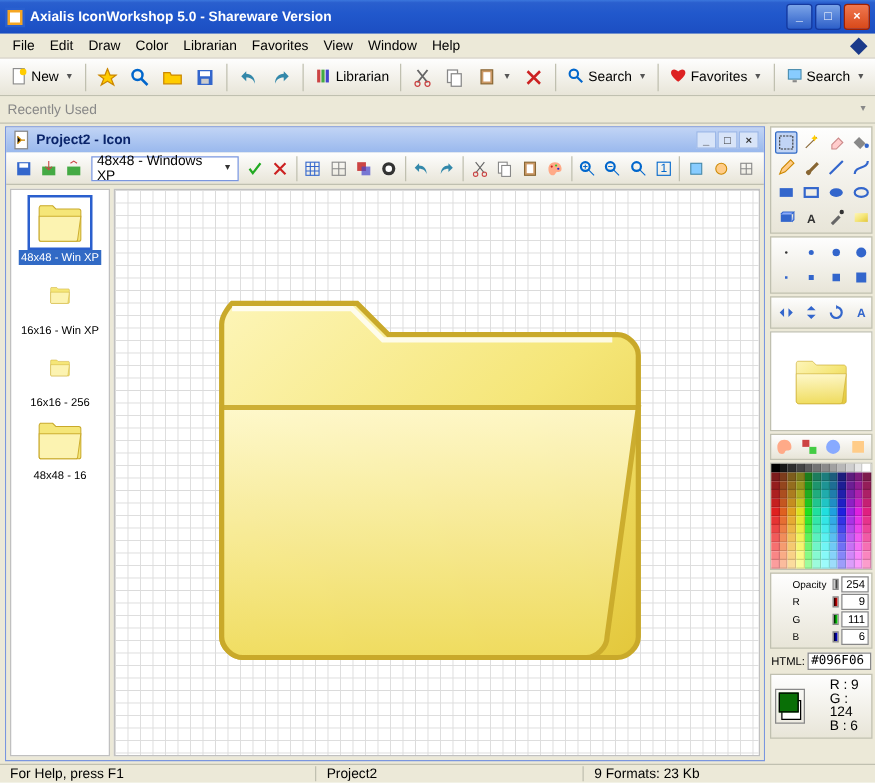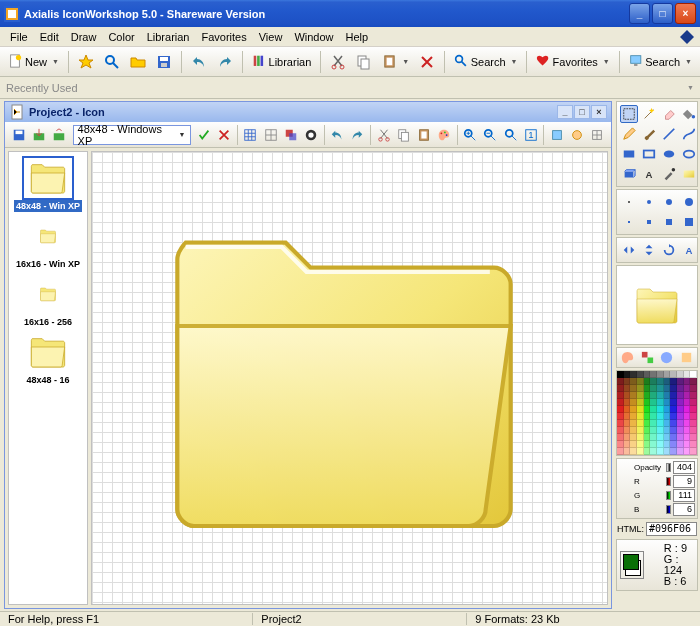--- a/index.html
+++ b/index.html
@@ -36,21 +36,21 @@
 .dtbtn { width: 20px; height: 20px; border: 1px solid transparent; border-radius: 2px; display: flex; align-items: center; justify-content: center; }
 .sizesel { height: 20px; border: 1px solid #7a96df; background: #fff; padding: 0 4px; display: flex; align-items: center; gap: 4px; margin: 0 3px; }
 .sizesel .dd { font-size: 7px; color: #333; }
 .dsep { width: 1px; height: 20px; background: #c0c0b0; margin: 0 2px; }
 
 .docbody { flex: 1; display: flex; background: #ece9d8; overflow: hidden; }
 .thumbcol { width: 80px; background: #fff; border: 1px solid #c0c0c0; margin: 3px; overflow-y: auto; display: flex; flex-direction: column; align-items: center; padding: 4px 0; gap: 2px; }
 .thumb { width: 60px; display: flex; flex-direction: column; align-items: center; }
 .thumb .prev { width: 52px; height: 44px; background: #fff; display: flex; align-items: center; justify-content: center; border: 1px solid transparent; }
 .thumb.sel .prev { border: 2px solid #2a5fce; }
-.thumb .lbl { font-size: 9px; text-align: right; padding: 1px 2px; white-space: nowrap; font-weight: bold; }
+.thumb .lbl { font-size: 9px; text-align: right; padding: 1px 2px; white-space: nowrap; }
 .thumb.sel .lbl { background: #316ac5; color: #fff; }
 
 .canvas { flex: 1; margin: 3px 3px 3px 0; background: #fff; border: 1px solid #c0c0c0; position: relative; overflow: hidden; }
 .grid { position: absolute; inset: 0; background-image: linear-gradient(#ddd 1px,transparent 1px),linear-gradient(90deg,#ddd 1px,transparent 1px),linear-gradient(#888 1px,transparent 1px),linear-gradient(90deg,#888 1px,transparent 1px); background-size: 10px 10px,10px 10px,80px 80px,80px 80px; }
 .foldersvg { position: absolute; left: 52px; top: 24px; width: 400px; height: 400px; }
 
 .rpanel { width: 86px; background: #ece9d8; display: flex; flex-direction: column; padding: 2px; gap: 2px; }
 .toolgrid { background: linear-gradient(to bottom,#fefefe,#e8e5d8); border: 1px solid #c0c0b0; padding: 3px; display: grid; grid-template-columns: repeat(4,1fr); gap: 2px; }
 .tgbtn { width: 18px; height: 18px; border: 1px solid transparent; border-radius: 2px; display: flex; align-items: center; justify-content: center; }
 .tgbtn.sel { border-color: #316ac5; background: #c1d4f5; }
@@ -816,21 +816,21 @@
         <div class="pc" style="background: rgb(157, 157, 251);"></div>
         <div class="pc" style="background: rgb(220, 157, 251);"></div>
         <div class="pc" style="background: rgb(251, 157, 251);"></div>
         <div class="pc" style="background: rgb(251, 157, 204);"></div>
       </div>
 
     <div class="sliders">
       <div class="slrow">
         <span class="slbl">Opacity</span>
         <div class="sbar" style="background:linear-gradient(90deg,#fff,#000)"></div>
-        <div class="sval">404</div>
+        <div class="sval">254</div>
       </div>
       <div class="slrow">
         <span class="slbl">R</span>
         <div class="sbar" style="background:linear-gradient(90deg,#000,#f00)"></div>
         <div class="sval">9</div>
       </div>
       <div class="slrow">
         <span class="slbl">G</span>
         <div class="sbar" style="background:linear-gradient(90deg,#000,#0f0)"></div>
         <div class="sval">111</div>

